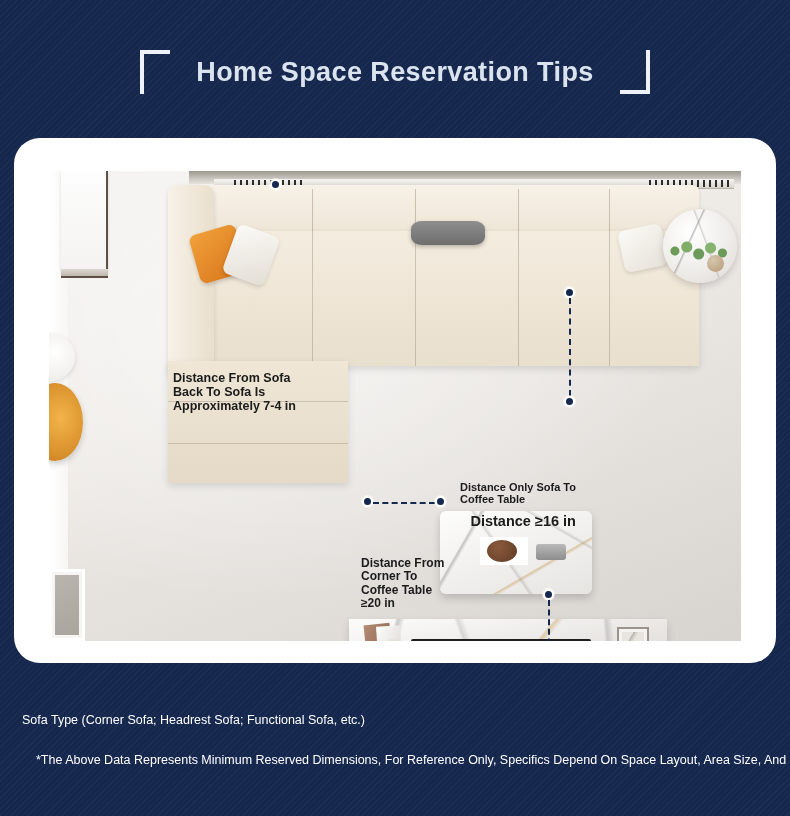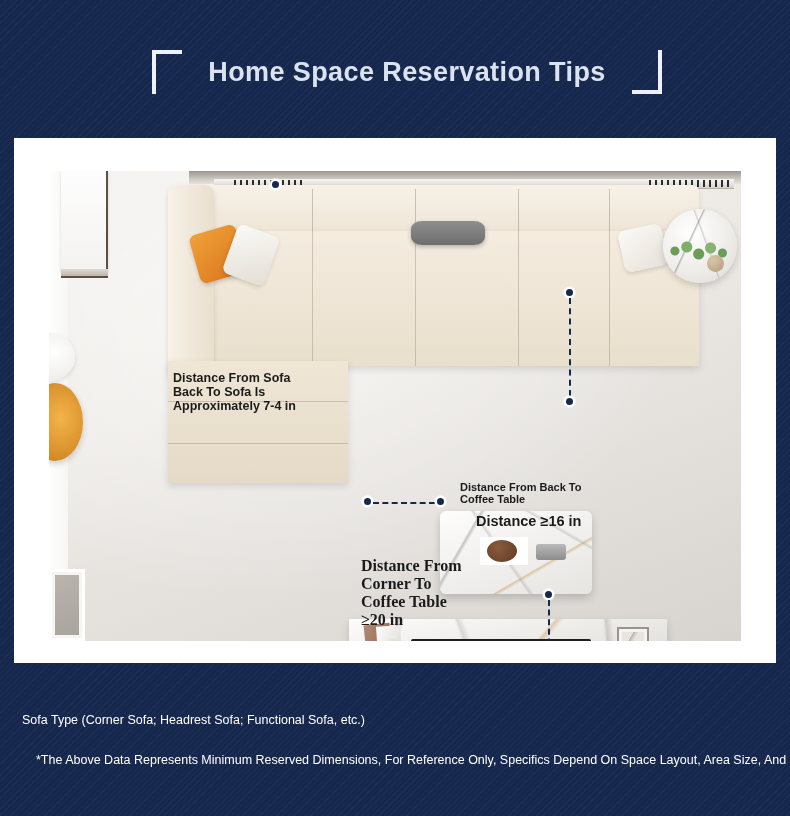--- a/index.html
+++ b/index.html
@@ -17,41 +17,42 @@
         rgba(255,255,255,0.030) 0px,
         rgba(255,255,255,0.030) 1px,
         rgba(0,0,0,0.028) 1px,
         rgba(0,0,0,0.028) 4px);
     z-index:0;
   }
   #root{position:absolute;left:0;top:0;width:790px;height:816px;z-index:1;}
 
   
   #header{
-    position:absolute;left:12px;top:0;width:759px;height:138px;
+    position:absolute;left:0;top:0;width:759px;height:138px;
   }
   #title-row{
     position:absolute;left:0;top:48px;width:790px;height:48px;
     display:flex;align-items:center;justify-content:center;gap:26px;
   }
   .bracket{width:30px;height:44px;position:relative;flex:0 0 auto;}
   .bracket i{position:absolute;background:#eef2f8;display:block;}
   .bracket.left .h{left:0;top:0;width:30px;height:4px;}
   .bracket.left .v{left:0;top:0;width:4px;height:44px;}
   .bracket.right .h{right:0;bottom:0;width:30px;height:4px;}
   .bracket.right .v{right:0;bottom:0;width:4px;height:44px;}
   #page-title{
     font-size:27px;font-weight:bold;color:#dbe3ef;letter-spacing:0.4px;
     white-space:nowrap;
   }
 
   
   #card{
     position:absolute;left:14px;top:138px;width:762px;height:525px;
     background:#ffffff;
+    border-radius:26px;
   }
   #room{
     position:absolute;left:35px;top:33px;width:692px;height:470px;
     overflow:hidden;
     background:linear-gradient(160deg,#f3f1ee 0%,#eeebe7 38%,#e2dfdb 72%,#d7d4d0 100%);
   }
 
   
   .floor-sheen{
     position:absolute;left:0;top:0;width:692px;height:470px;
@@ -281,21 +282,21 @@
   .dash-v{
     position:absolute;width:0;border-left:2px dashed #15294f;
   }
 
   
   .anno{position:absolute;color:#1b1b1b;}
   .anno .l{font-weight:bold;line-height:1.12;white-space:nowrap;}
   .anno-1{left:124px;top:200px;font-size:12.5px;}
   .anno-2{left:411px;top:310px;font-size:11px;}
   .anno-2 .big{font-size:14.5px;font-weight:bold;text-align:right;margin-top:7px;}
-  .anno-3{left:312px;top:386px;font-size:16px;font-family:Liberation Serif, serif;}
+  .anno-3{left:312px;top:386px;font-size:12px;}
 
   
   #footer{position:absolute;left:0;top:663px;width:790px;height:142px;}
   .foot-line{
     position:absolute;color:#ffffff;white-space:nowrap;
   }
   #foot-1{left:22px;top:50px;font-size:12.5px;}
   #foot-2{left:36px;top:90px;font-size:12.5px;}
 </style>
 </head>
@@ -399,21 +400,21 @@
       <div class="dot" style="left:494px;top:418px;"></div>
       <div class="dash-v" style="left:499px;top:429px;height:102px;"></div>
 
       <div class="anno anno-1">
         <div class="l">Distance From Sofa</div>
         <div class="l">Back To Sofa Is</div>
         <div class="l">Approximately 7-4 in</div>
       </div>
 
       <div class="anno anno-2">
-        <div class="l">Distance From Back To</div>
+        <div class="l">Distance Only Sofa To</div>
         <div class="l">Coffee Table</div>
         <div class="l big">Distance ≥16 in</div>
       </div>
 
       <div class="anno anno-3">
         <div class="l">Distance From</div>
         <div class="l">Corner To</div>
         <div class="l">Coffee Table</div>
         <div class="l">≥20 in</div>
       </div>

